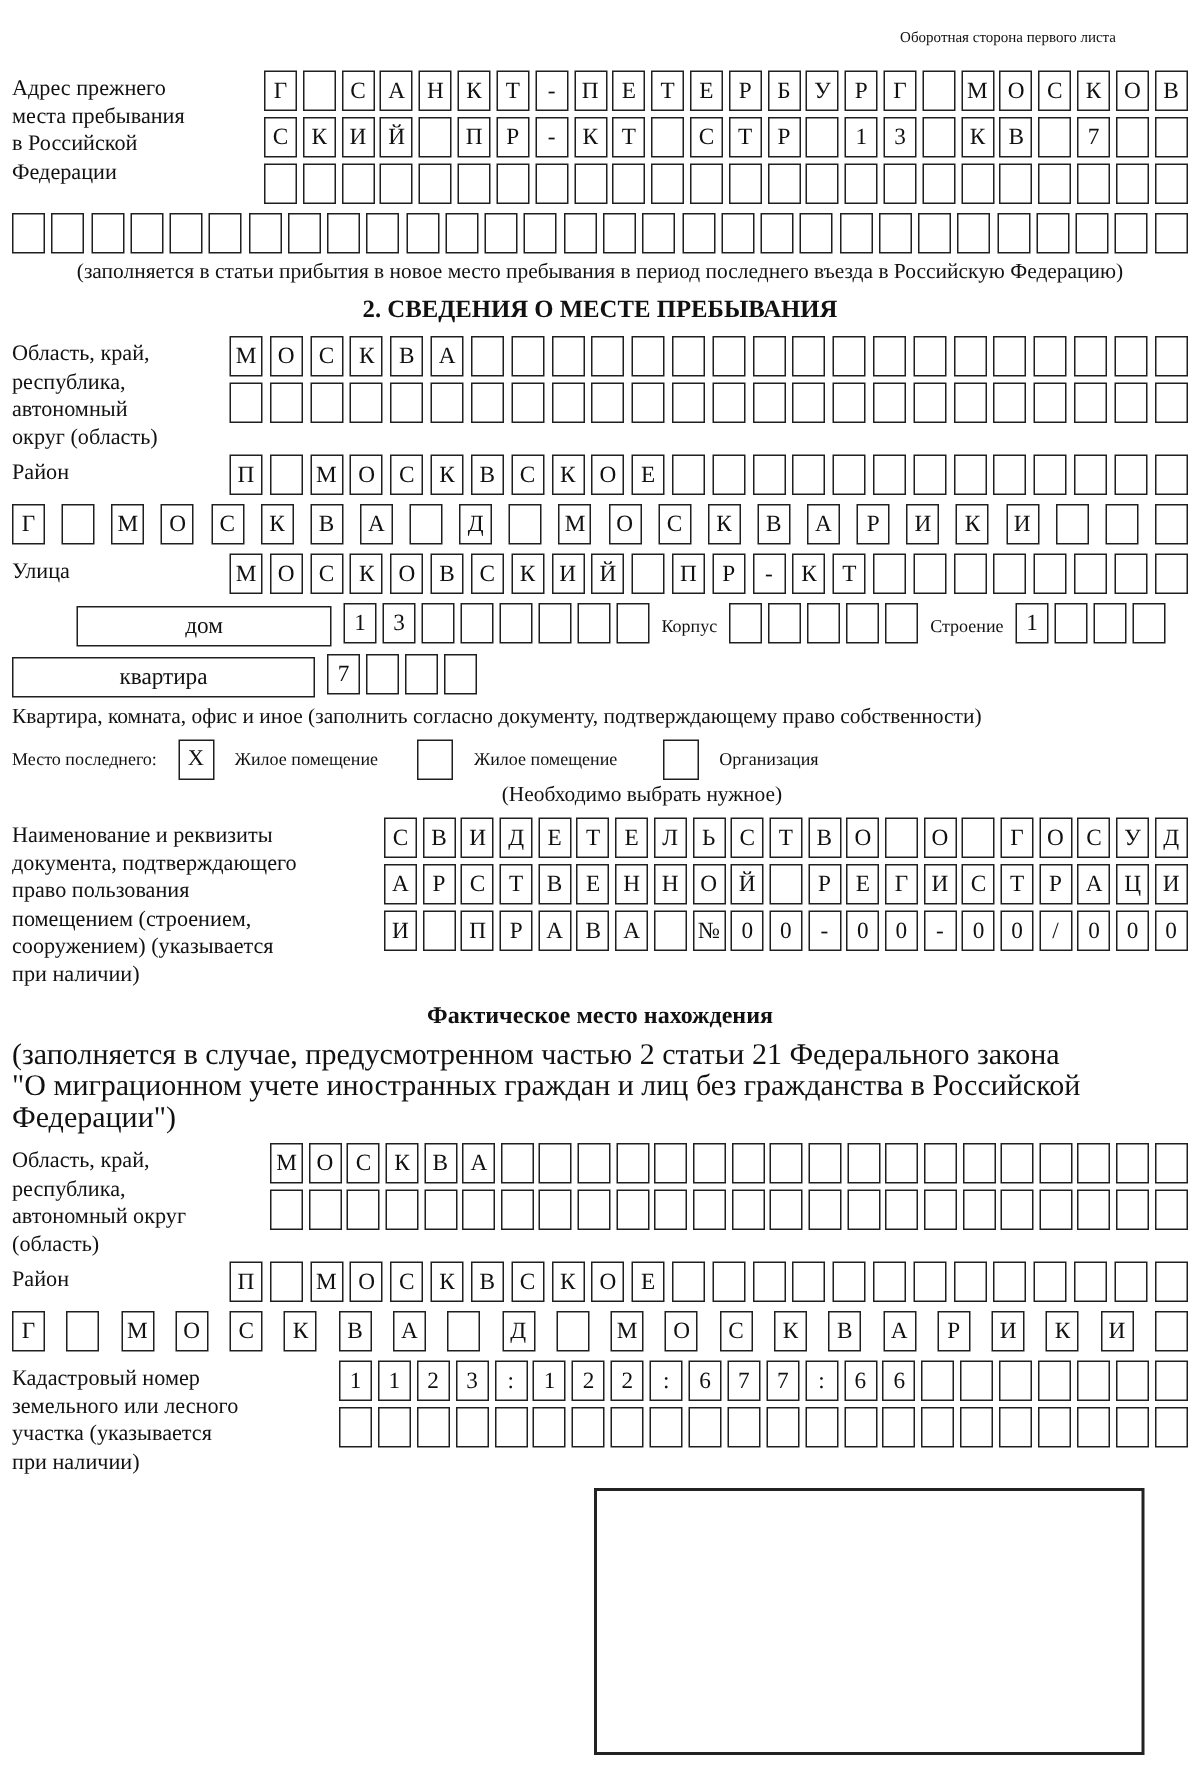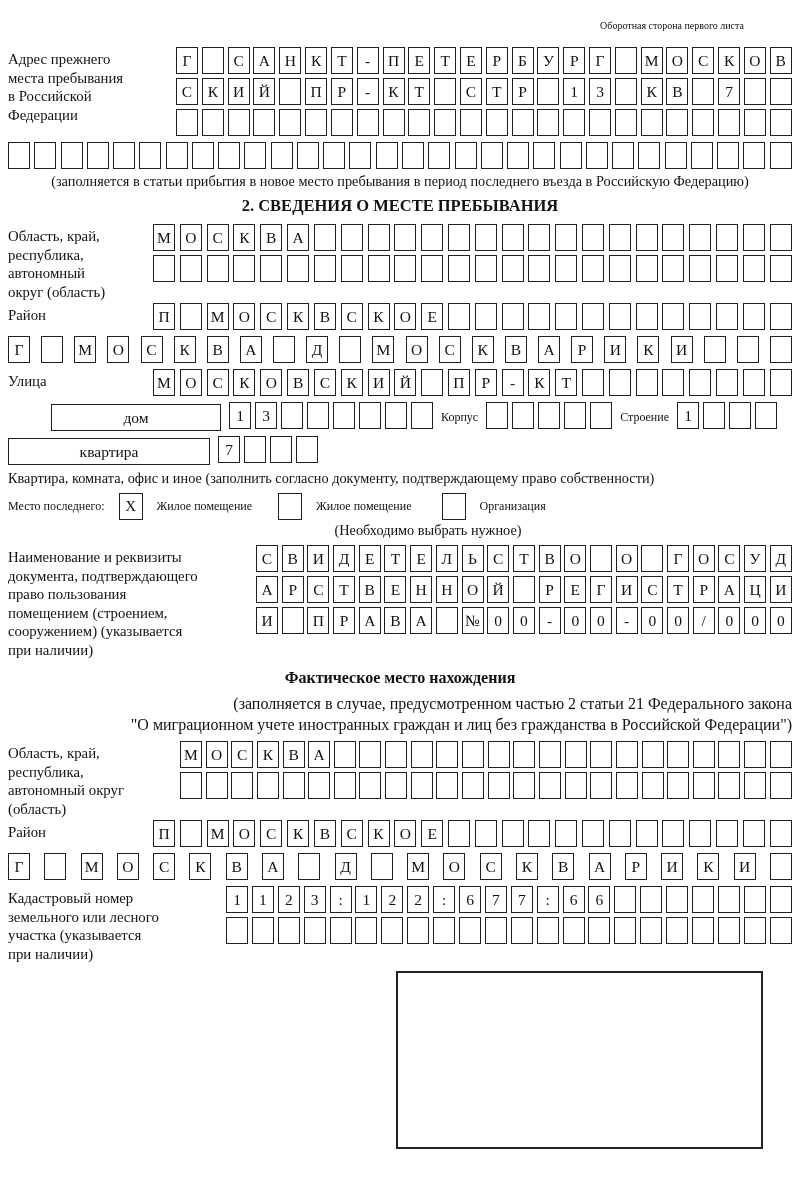--- a/index.html
+++ b/index.html
@@ -35,21 +35,21 @@
   .inline-label { font-size:12px; flex:none; }
 
   .checkbox {
     width:22px; height:25px; border:1.7px solid #1f1f1f; flex:none;
     display:flex; align-items:center; justify-content:center; font-size:15px;
   }
   .mesto-row { display:flex; align-items:center; gap:14px; margin:6px 0 2px 0; }
   .mesto-note { font-size:14.3px; text-align:center; width:260px; margin-left:290px; margin-bottom:6px; }
 
   .fact-title { text-align:center; font-weight:bold; font-size:16px; margin:10px 0 6px 0; }
-  .fact-sub { text-align:right; font-size:16px; line-height:21px; margin-bottom:6px; }
+  .fact-sub { text-align:left; font-size:20px; line-height:21px; margin-bottom:6px; }
 
   .stamp-wrap { margin-top:8px; margin-left:388px; width:386px; }
   .stamp-box { width:363px; height:174px; border:2px solid #222; }
 </style>
 </head>
 <body>
 
 <div class="page">
 
   <div class="top-note">Оборотная сторона первого листа</div>

